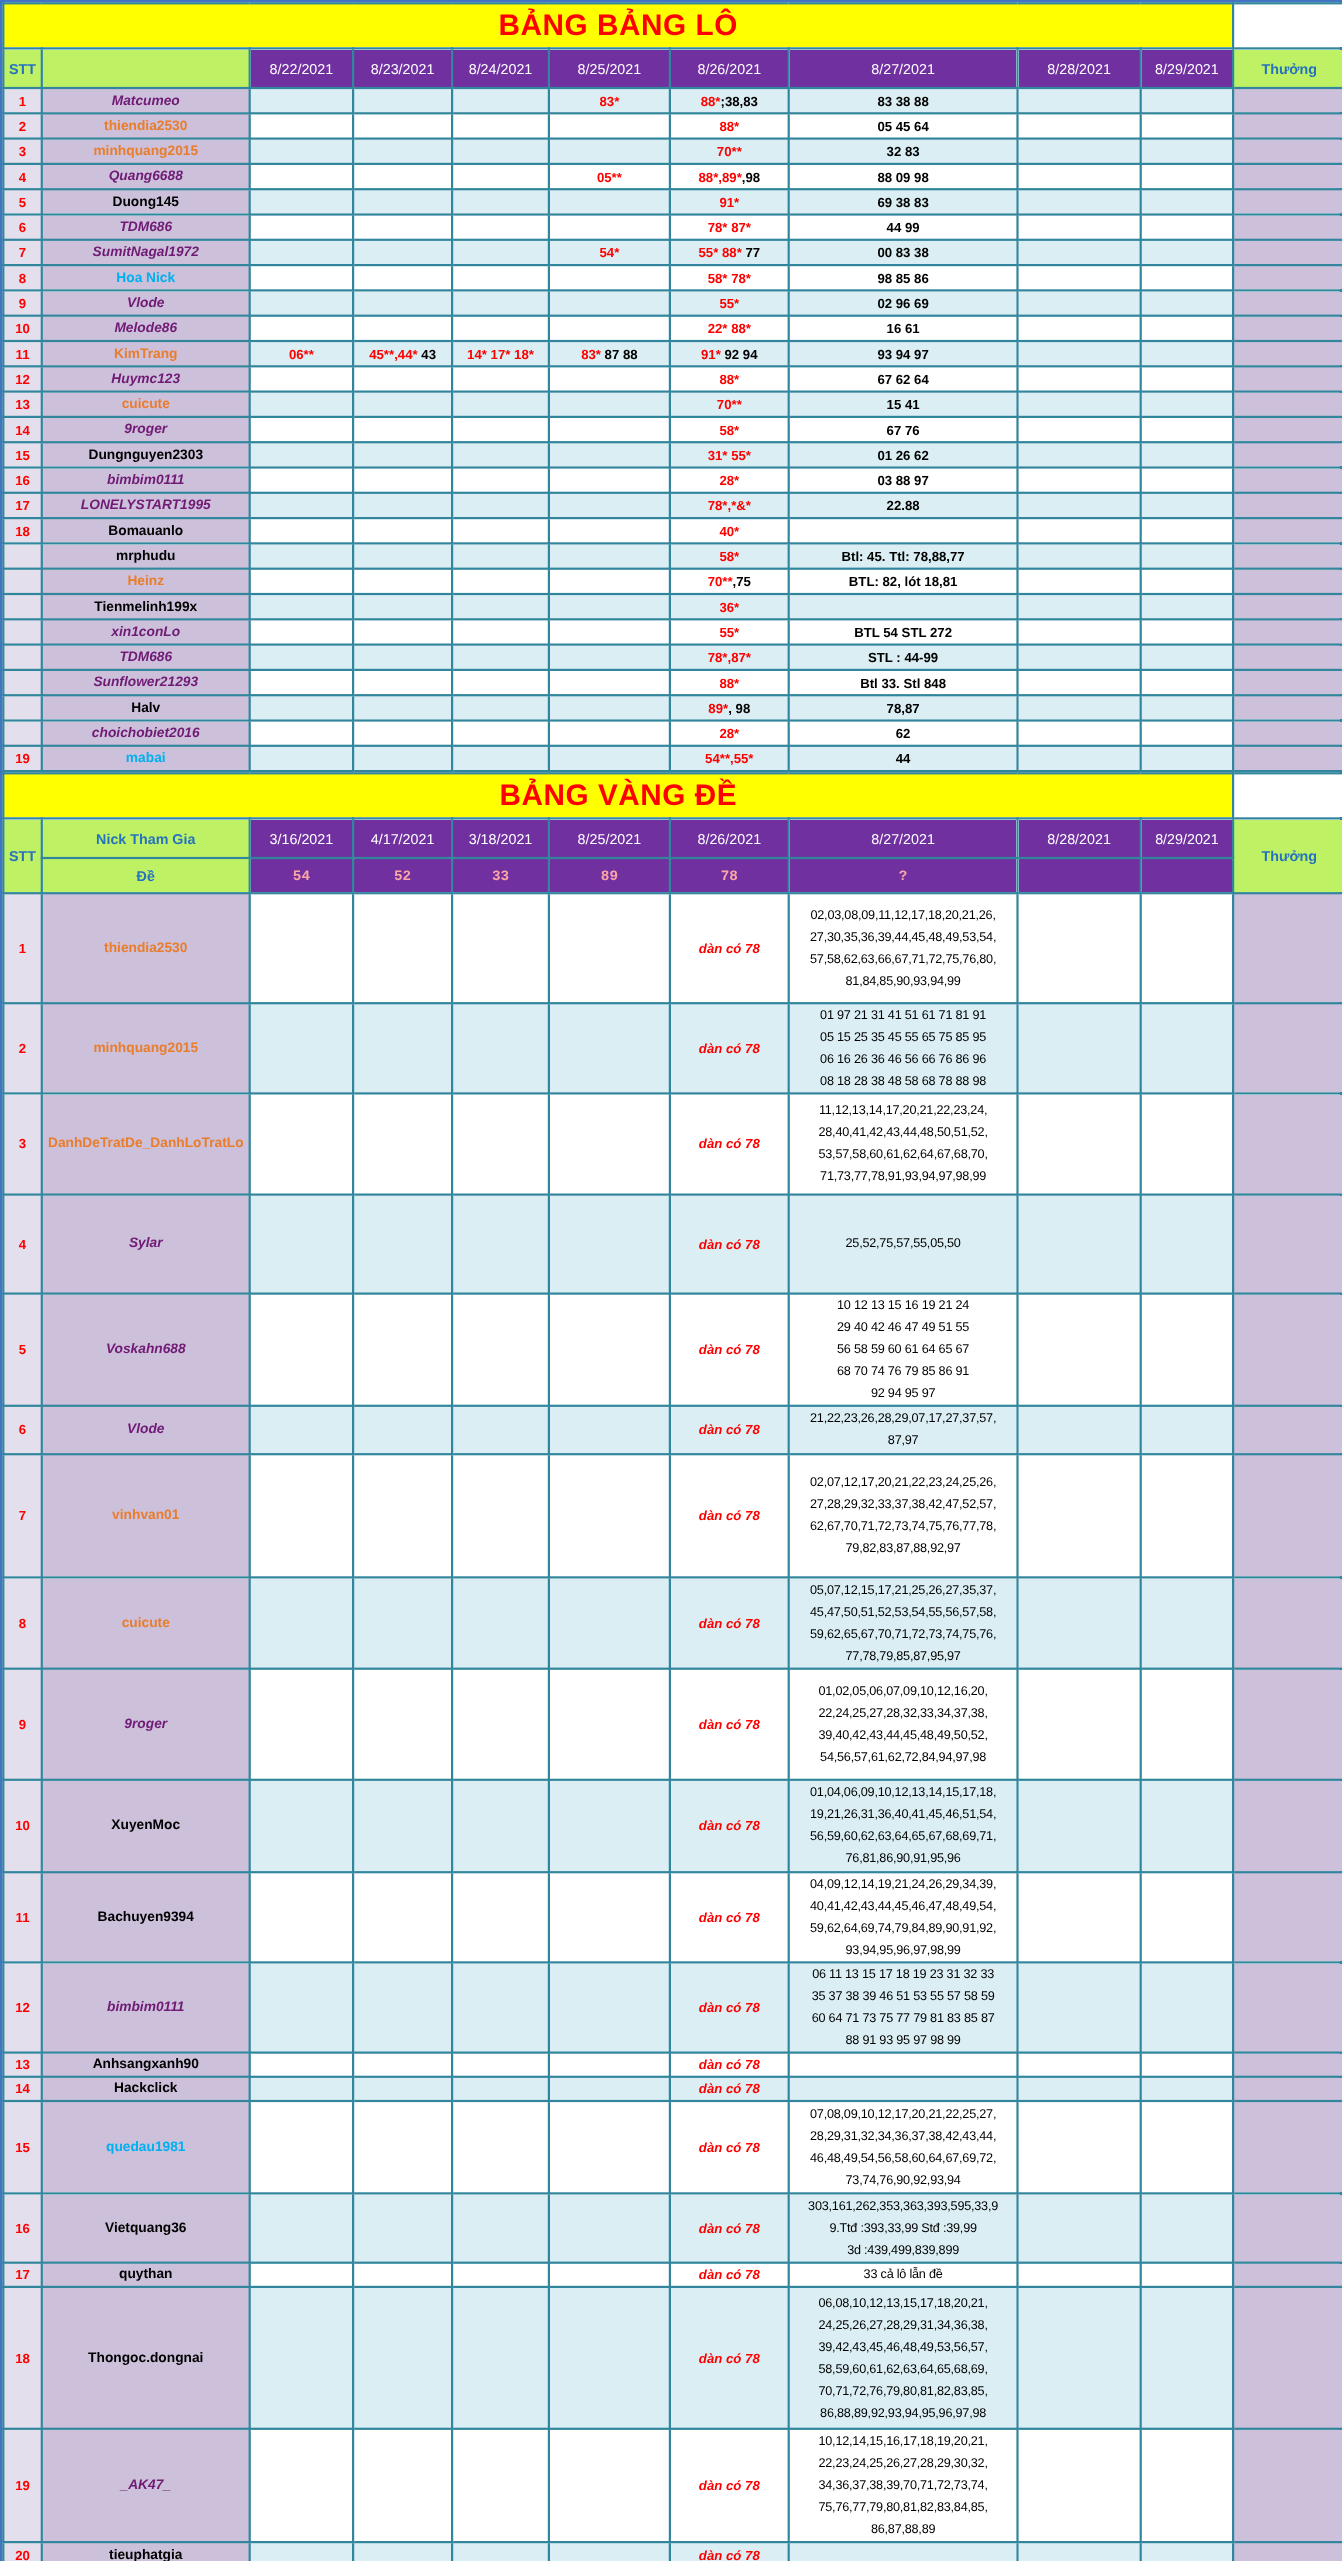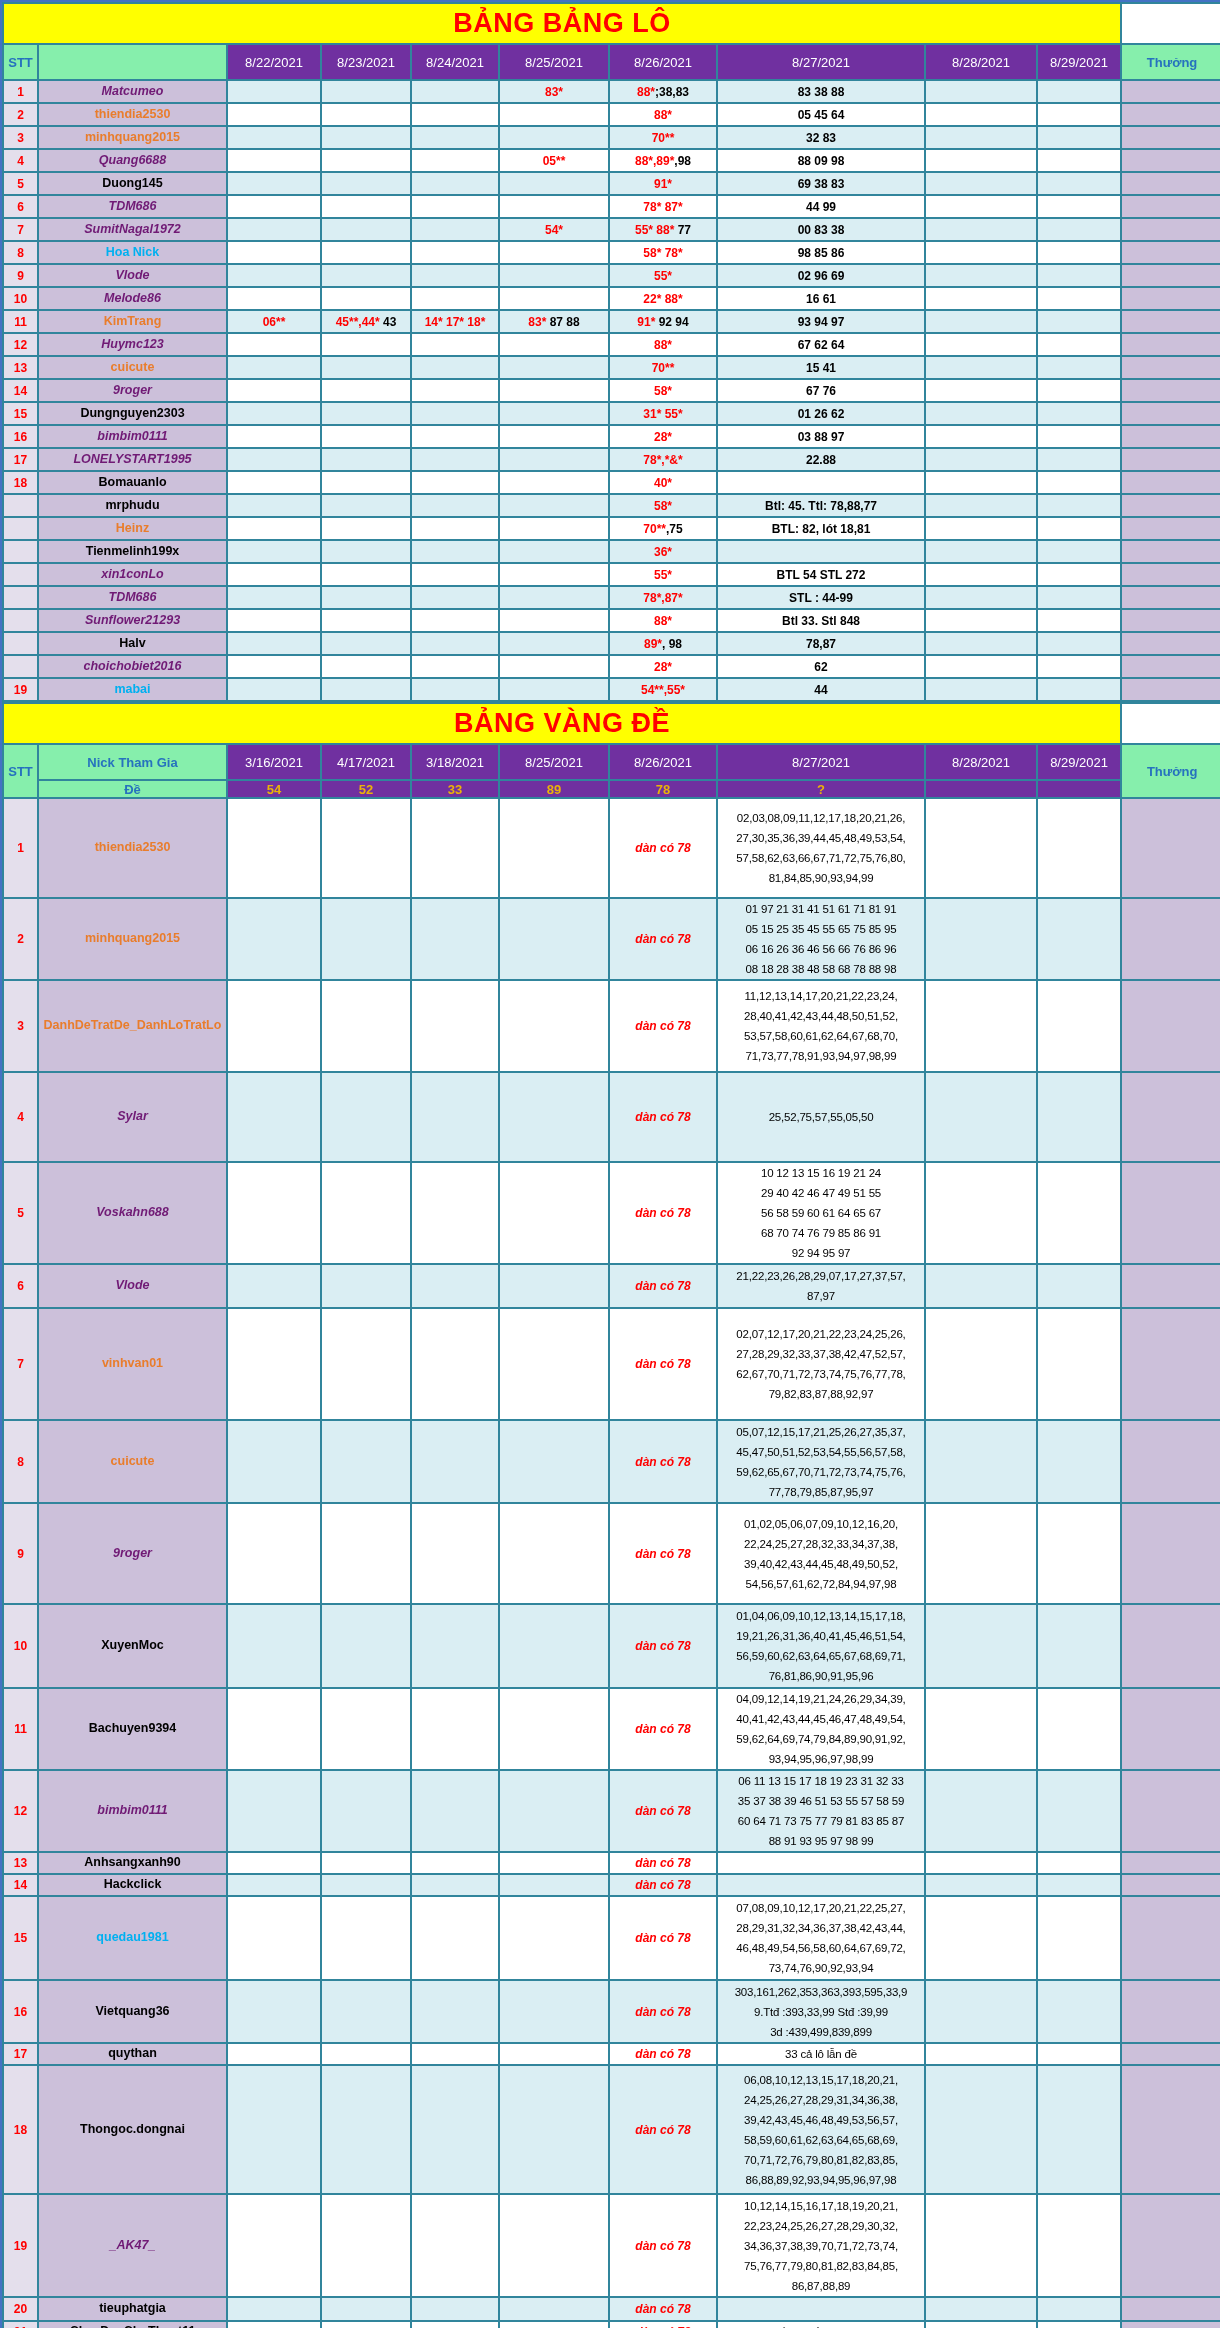--- a/index.html
+++ b/index.html
@@ -5,22 +5,22 @@
   html,body{margin:0;padding:0;background:#fff;}
   body{width:1220px;font-family:"Liberation Sans",sans-serif;}
   .wrap{width:1220px;box-sizing:border-box;border:2px solid #4472C4;background:#fff;}
   table.grid{border-collapse:collapse;table-layout:fixed;width:1216px;}
   table.grid td{border:2px solid #31859C;box-sizing:border-box;text-align:center;vertical-align:middle;
     padding:0 2px;overflow:hidden;}
   td.title{background:#FFFF00;color:#FF0000;font-weight:bold;font-size:27px;height:41px;
     border:2px solid #4472C4;letter-spacing:.5px;}
   td.tend{background:#FFFFFF;border:2px solid #4472C4;}
   td.hdate{background:#7030A0;color:#FFFFFF;font-size:13px;height:36px;font-weight:normal;}
-  td.hval{background:#7030A0;color:#eab308;font-size:13px;font-weight:bold;height:18px;}
-  td.hpeach{background:#86efac;color:#2672BE;font-weight:bold;font-size:13px;}
+  td.hval{background:#7030A0;color:#fca5a5;font-size:13px;font-weight:bold;height:32px;font-family:Liberation Mono, monospace;}
+  td.hpeach{background:#bef264;color:#2672BE;font-weight:bold;font-size:13px;}
   td.stt{background:#E4DFEC;color:#FF0000;font-weight:bold;font-size:12px;}
   td.name{background:#CCC0DA;font-weight:bold;font-size:12.5px;line-height:1.25;}
   td.reward{background:#CCC0DA;}
   tr.sa td.val{background:#DAEEF3;}
   tr.sb td.val{background:#FFFFFF;}
   td.val{font-weight:bold;font-size:12px;color:#000;}
   td.val .red{color:#FF0000;}
   td.val .blk{color:#000000;}
   td.mid{font-size:12px;color:#FF0000;font-style:italic;}
   td.mid.b{font-weight:bold;}

